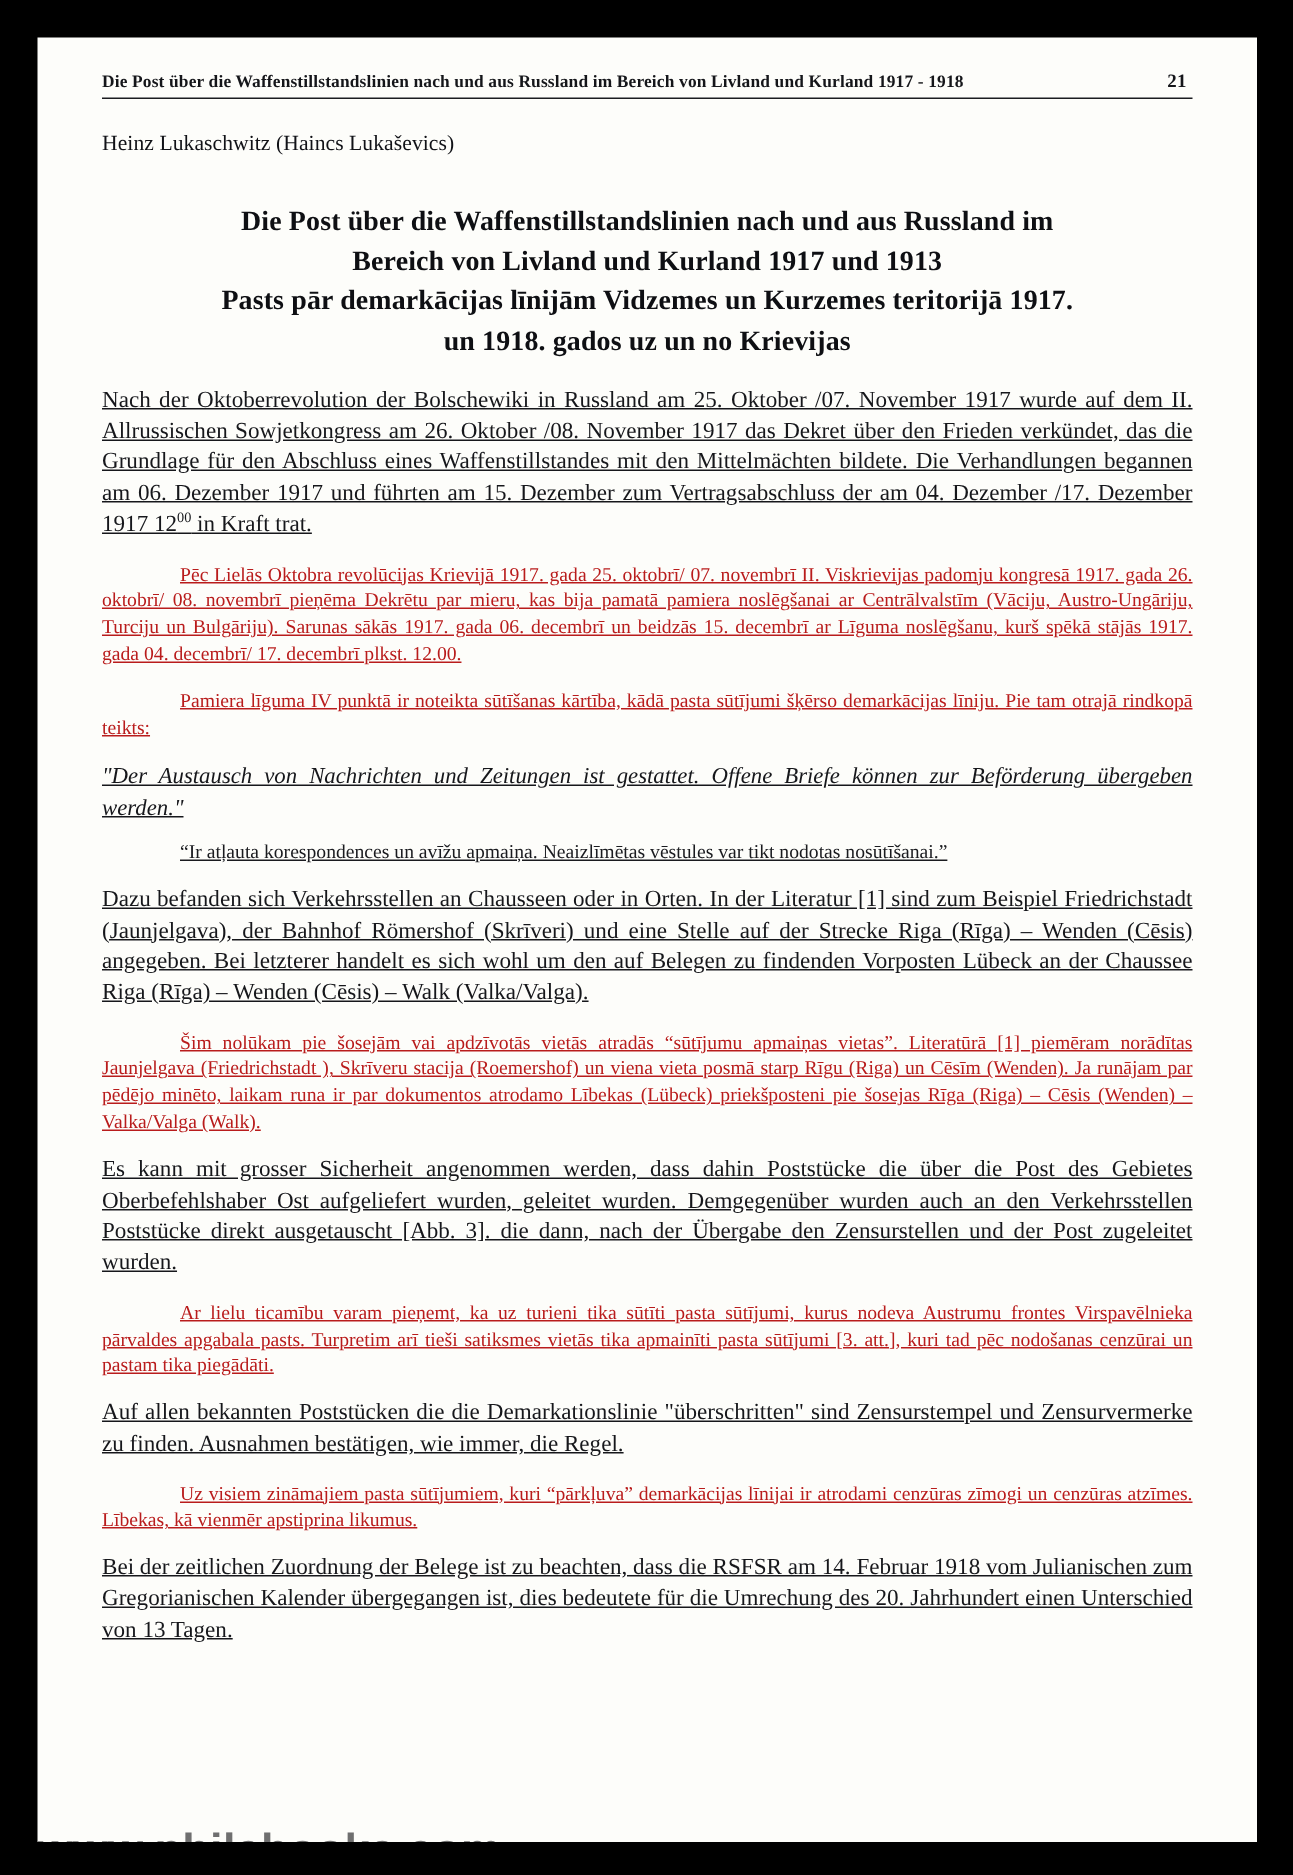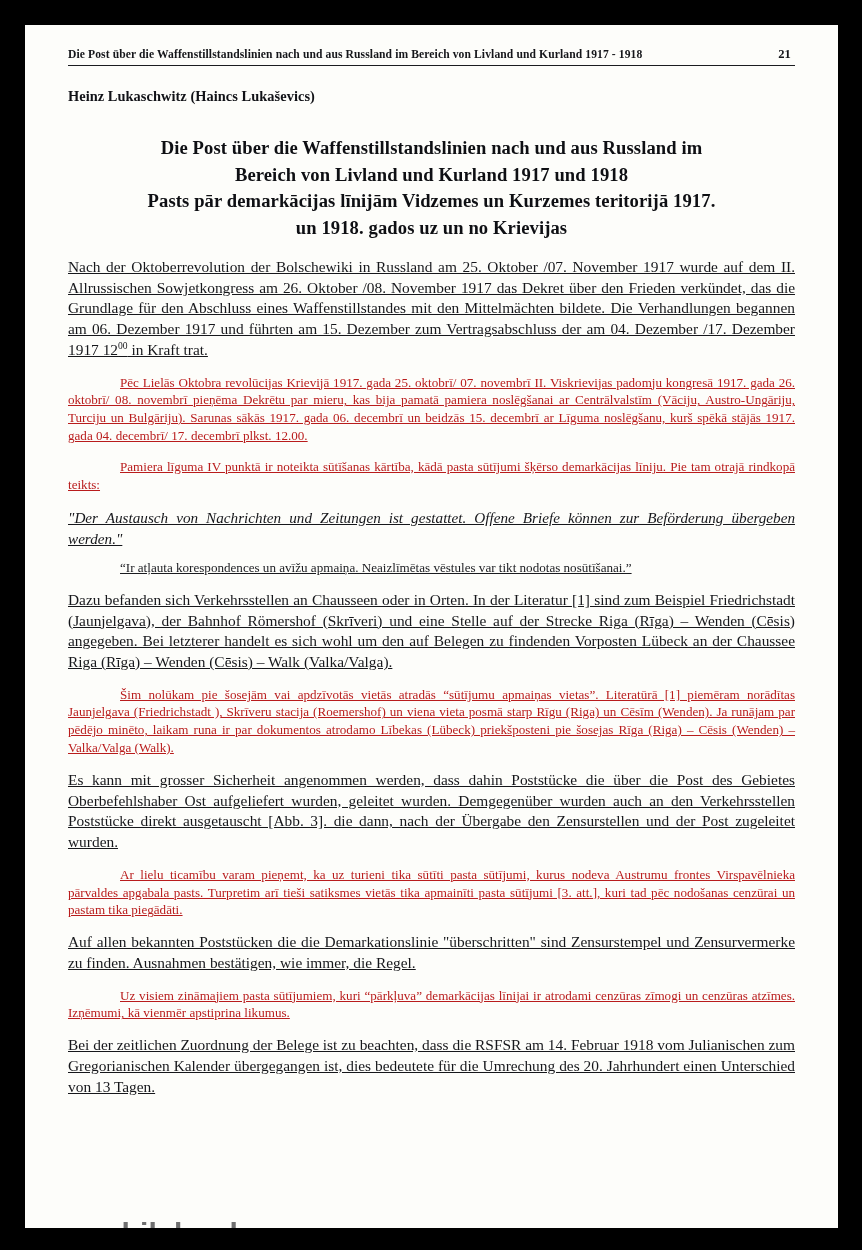--- a/index.html
+++ b/index.html
@@ -55,21 +55,21 @@
     padding-right: 4px;
     font-size: 12.6px;
   }
   .head-rule {
     height: 1.4px;
     background: #1b1c20;
     margin-bottom: 22px;
   }
 
   .author {
-    font-weight: bold;
+    font-weight: normal;
     font-size: 14.4px;
     color: #111217;
     margin-bottom: 30px;
     letter-spacing: 0.05px;
   }
 
   .title-block {
     text-align: center;
     font-weight: bold;
     color: #0e0f13;
@@ -146,21 +146,21 @@
       <div class="running-head">
         <span class="rh-title">Die Post über die Waffenstillstandslinien nach und aus Russland im Bereich von Livland und Kurland 1917 - 1918</span>
         <span class="rh-page">21</span>
       </div>
       <div class="head-rule"></div>
 
       <div class="author">Heinz Lukaschwitz (Haincs Lukaševics)</div>
 
       <div class="title-block">
         <div class="title-line">Die Post über die Waffenstillstandslinien nach und aus Russland im</div>
-        <div class="title-line">Bereich von Livland und Kurland 1917 und 1918</div>
+        <div class="title-line">Bereich von Livland und Kurland 1917 und 1913</div>
         <div class="title-line">Pasts pār demarkācijas līnijām Vidzemes un Kurzemes teritorijā 1917.</div>
         <div class="title-line">un 1918. gados uz un no Krievijas</div>
       </div>
 
       <p class="de"><span>Nach der Oktoberrevolution der Bolschewiki in Russland am 25. Oktober /07. November 1917 wurde auf dem II. Allrussischen Sowjetkongress am 26. Oktober /08. November 1917 das Dekret über den Frieden verkündet, das die Grundlage für den Abschluss eines Waffenstillstandes mit den Mittelmächten bildete. Die Verhandlungen begannen am 06. Dezember 1917 und führten am 15. Dezember zum Vertragsabschluss der am 04. Dezember /17. Dezember 1917 12</span><sup>00</sup><span> in Kraft trat.</span></p>
 
       <p class="lv">Pēc Lielās Oktobra revolūcijas Krievijā 1917. gada 25. oktobrī/ 07. novembrī II. Viskrievijas padomju kongresā 1917. gada 26. oktobrī/ 08. novembrī pieņēma Dekrētu par mieru, kas bija pamatā pamiera noslēgšanai ar Centrālvalstīm (Vāciju, Austro-Ungāriju, Turciju un Bulgāriju). Sarunas sākās 1917. gada 06. decembrī un beidzās 15. decembrī ar Līguma noslēgšanu, kurš spēkā stājās 1917. gada 04. decembrī/ 17. decembrī plkst. 12.00.</p>
 
 
       <p class="lv">Pamiera līguma IV punktā ir noteikta sūtīšanas kārtība, kādā pasta sūtījumi šķērso demarkācijas līniju. Pie tam otrajā  rindkopā teikts:</p>
@@ -172,21 +172,21 @@
       <p class="de">Dazu befanden sich Verkehrsstellen an Chausseen oder in Orten. In der Literatur [1] sind zum Beispiel Friedrichstadt (Jaunjelgava), der Bahnhof Römershof (Skrīveri) und eine Stelle auf der Strecke Riga (Rīga) – Wenden (Cēsis) angegeben. Bei letzterer handelt es sich wohl um den auf Belegen zu findenden Vorposten Lübeck an der Chaussee Riga (Rīga) – Wenden (Cēsis) – Walk (Valka/Valga).</p>
 
       <p class="lv">Šim nolūkam pie šosejām vai apdzīvotās vietās atradās “sūtījumu apmaiņas vietas”. Literatūrā [1] piemēram norādītas  Jaunjelgava (Friedrichstadt ), Skrīveru stacija (Roemershof) un viena vieta posmā starp Rīgu (Riga) un Cēsīm (Wenden). Ja runājam par pēdējo minēto, laikam runa ir par dokumentos atrodamo Lībekas (Lübeck) priekšposteni pie šosejas Rīga (Riga) – Cēsis (Wenden) – Valka/Valga (Walk).</p>
 
       <p class="de">Es kann mit grosser Sicherheit angenommen werden, dass dahin Poststücke die über die Post des Gebietes Oberbefehlshaber Ost aufgeliefert wurden, geleitet wurden. Demgegenüber wurden auch an den Verkehrsstellen Poststücke direkt ausgetauscht [Abb. 3]. die dann, nach der Übergabe den Zensurstellen und der Post zugeleitet wurden.</p>
 
       <p class="lv">Ar lielu ticamību varam pieņemt, ka uz turieni tika sūtīti pasta sūtījumi, kurus  nodeva Austrumu frontes Virspavēlnieka  pārvaldes apgabala pasts.  Turpretim arī tieši satiksmes vietās tika apmainīti pasta sūtījumi [3. att.], kuri tad pēc nodošanas cenzūrai un pastam tika piegādāti.</p>
 
       <p class="de">Auf allen bekannten Poststücken die die Demarkationslinie "überschritten" sind Zensurstempel und Zensurvermerke zu finden. Ausnahmen bestätigen, wie immer, die Regel.</p>
 
-      <p class="lv">Uz visiem zināmajiem pasta sūtījumiem, kuri “pārkļuva” demarkācijas līnijai ir atrodami cenzūras zīmogi un cenzūras atzīmes. Izņēmumi, kā vienmēr apstiprina likumus.</p>
+      <p class="lv">Uz visiem zināmajiem pasta sūtījumiem, kuri “pārkļuva” demarkācijas līnijai ir atrodami cenzūras zīmogi un cenzūras atzīmes. Lībekas, kā vienmēr apstiprina likumus.</p>
 
       <p class="de">Bei der zeitlichen Zuordnung der Belege ist zu beachten, dass die RSFSR am 14. Februar 1918 vom Julianischen zum Gregorianischen Kalender übergegangen ist, dies bedeutete für die Umrechung des 20. Jahrhundert einen Unterschied von 13 Tagen.</p>
 
     </div>
 
     <div class="watermark">www.philabooks.com</div>
   </div>
 </div>
 
 </body></html>

